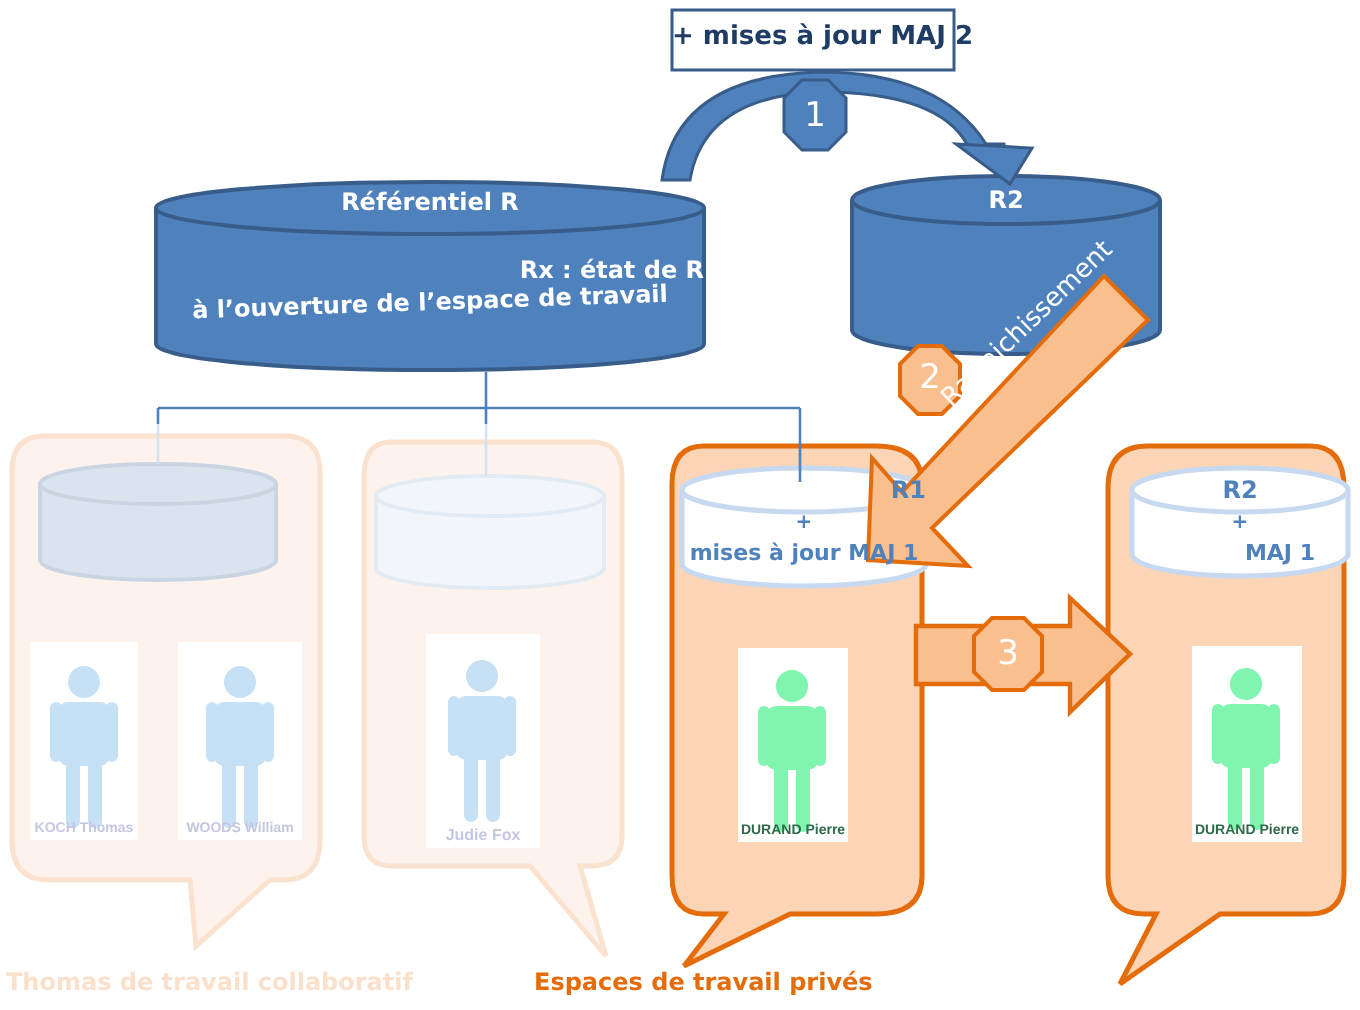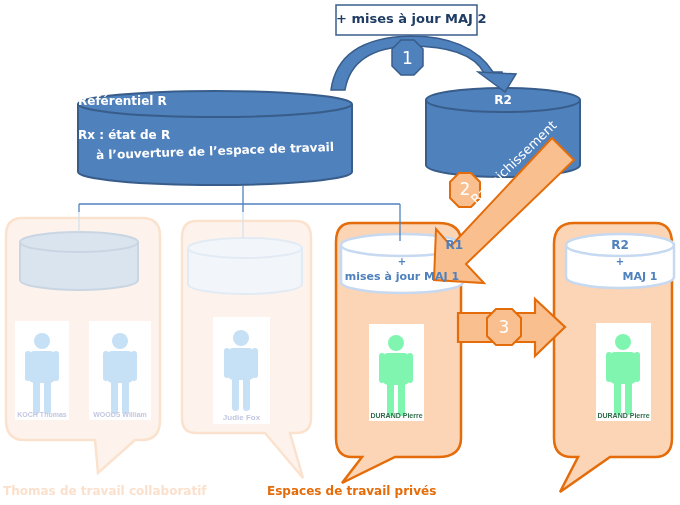--- a/index.html
+++ b/index.html
@@ -174,22 +174,22 @@
       <rect x="-9" y="10" width="7" height="36" rx="3.5"></rect>
       <rect x="2" y="10" width="7" height="36" rx="3.5"></rect>
     </g>
     </svg>
   <div class="person-name" style="color:#2f6b4a;">DURAND Pierre</div>
 </div>
 
 <div class="lbl" style="left:336px;top:11px;width:142px;text-align:center;font-size:13px;color:#1f3c64;">+ mises à jour MAJ 2</div>
 <div class="lbl" style="left:392px;top:48px;width:31px;text-align:center;font-size:17px;font-weight:normal;color:#ffffff;">1</div>
 
-<div class="lbl" style="left:78px;top:94px;width:274px;font-size:12px;color:#ffffff;">Référentiel R</div>
-<div class="lbl" style="left:78px;top:128px;width:274px;text-align:left;font-size:12px;color:#ffffff;">Rx : état de R</div>
+<div class="lbl" style="left:78px;top:94px;width:274px;text-align:center;font-size:12px;color:#ffffff;">Référentiel R</div>
+<div class="lbl" style="left:78px;top:128px;width:274px;text-align:right;font-size:12px;color:#ffffff;">Rx : état de R</div>
 <div class="lbl" style="left:78px;top:144px;width:274px;text-align:center;font-size:12px;color:#ffffff;transform:rotate(-2deg);">à l’ouverture de l’espace de travail</div>
 
 <div class="lbl" style="left:426px;top:93px;width:154px;text-align:center;font-size:12px;color:#ffffff;">R2</div>
 
 <div class="lbl" style="left:450px;top:179px;width:30px;text-align:center;font-size:17px;font-weight:normal;color:#ffffff;">2</div>
 <div class="lbl" style="left:468px;top:196px;font-size:13px;font-weight:normal;color:#ffffff;transform:rotate(-44deg);transform-origin:left top;">Rafraichissement</div>
 
 <div class="lbl" style="left:341px;top:238px;width:122px;text-align:right;font-size:12px;color:#4f81bd;">R1</div>
 <div class="lbl" style="left:341px;top:256px;width:122px;text-align:center;font-size:10px;color:#4f81bd;">+</div>
 <div class="lbl" style="left:341px;top:270px;width:122px;text-align:center;font-size:11px;color:#4f81bd;">mises à jour MAJ 1</div>

